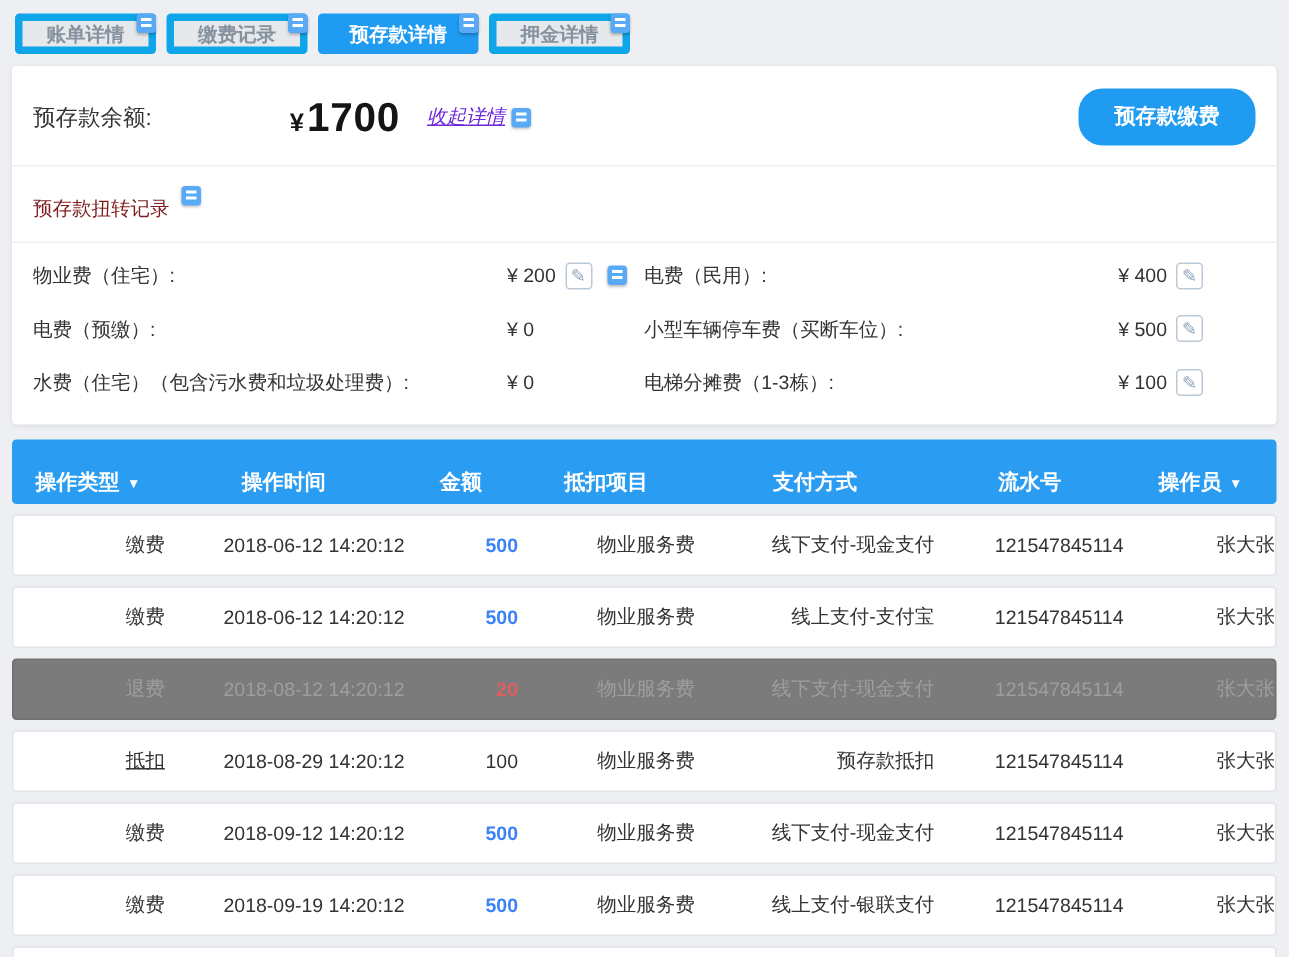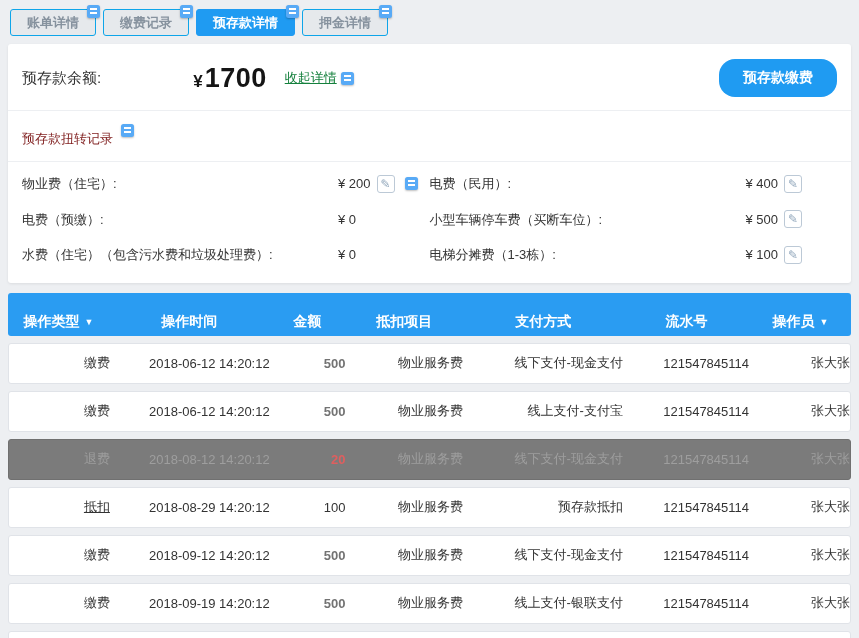--- a/index.html
+++ b/index.html
@@ -10,21 +10,21 @@
     font-family:"Liberation Sans","DejaVu Sans",sans-serif;
     color:#333;
   }
   .page { padding:9px 8px 0; }
 
   
   .tabbar { display:flex; gap:7px; margin-left:2px; }
   .tab {
     position:relative; display:flex; align-items:center;
     height:27px; padding:0 16px;
-    background:#e6e9ec; border:1px solid #0ea5e9; border-radius:3px;
+    background:#e6e9ec; border:5px solid #0ea5e9; border-radius:3px;
     font-size:13px; font-weight:bold; color:#86929e; cursor:pointer;
   }
   .tab.active { background:#1f9bf2; border-color:#1f9bf2; color:#fff; }
   .badge {
     display:inline-block; width:13px; height:13px;
     background:#58aaf6; border-radius:2.5px; position:relative;
     box-shadow:0 1px 2px rgba(0,0,0,.25);
   }
   .badge::before {
     content:""; position:absolute; left:3px; right:3px; top:3px;
@@ -33,21 +33,21 @@
   .tab .badge { position:absolute; top:-5px; right:-5px; }
   .badge.inline { vertical-align:6px; margin-left:4px; }
 
   
   .card { margin-top:8px; background:#fff; border-radius:3px; box-shadow:0 1px 3px rgba(0,0,0,.08); }
   .balance-row { display:flex; align-items:center; padding:15px 14px 13px; }
   .balance-label { font-size:15px; font-weight:normal; color:#333; }
   .balance-amt { margin-left:92px; display:flex; align-items:baseline; font-weight:bold; color:#151515; }
   .cur { font-size:17px; }
   .amt-big { font-size:27px; letter-spacing:.5px; margin-left:2px; }
-  .collapse-link { margin-left:18px; font-size:13px; color:#15803d; text-decoration:underline; cursor:pointer; }
+  .collapse-link { margin-left:18px; font-size:13px; color:#6d28d9; text-decoration:underline; cursor:pointer;font-style:italic; }
   .pay-btn {
     margin-left:auto; background:#1f9bf2; color:#fff; border:none; border-radius:16px;
     font-size:14px; font-weight:bold; padding:10px 24px; cursor:pointer;
     font-family:inherit;
   }
   .divider { height:1px; background:#edeff2; }
   .transfer-row { padding:13px 14px; font-size:13px; }
   .transfer-link { color:#7f1d1d; cursor:pointer; }
 
   
@@ -70,21 +70,21 @@
   }
   .th { display:flex; align-items:center; justify-content:center;margin-top:15px; }
   .sort { font-size:9px; margin-left:5px; cursor:pointer; }
   .c1{width:12%}.c2{width:19%}.c3{width:9%}.c4{width:14%}.c5{width:19%}.c6{width:15%}.c7{width:12%}
   .trow {
     display:flex; align-items:center; height:41px;
     background:#fff; border:1px solid #e0e3e8; border-radius:3px;
     margin-top:7px; font-size:13px; color:#333;
   }
   .td { text-align:right; }
-  .amt-g { color:#737373; font-weight:bold; }
+  .amt-g { color:#3b82f6; font-weight:bold; }
   .amt-r { color:#ee4c4c; font-weight:bold; }
   .link { text-decoration:underline; cursor:pointer; }
   .trow.dark { background:#7b7b7b; border-color:#707070; color:#9e9e9e; }
   .trow.dark .amt-r { color:#de5f5f; }
 </style>
 </head>
 <body>
 
 <div class="page">
 

